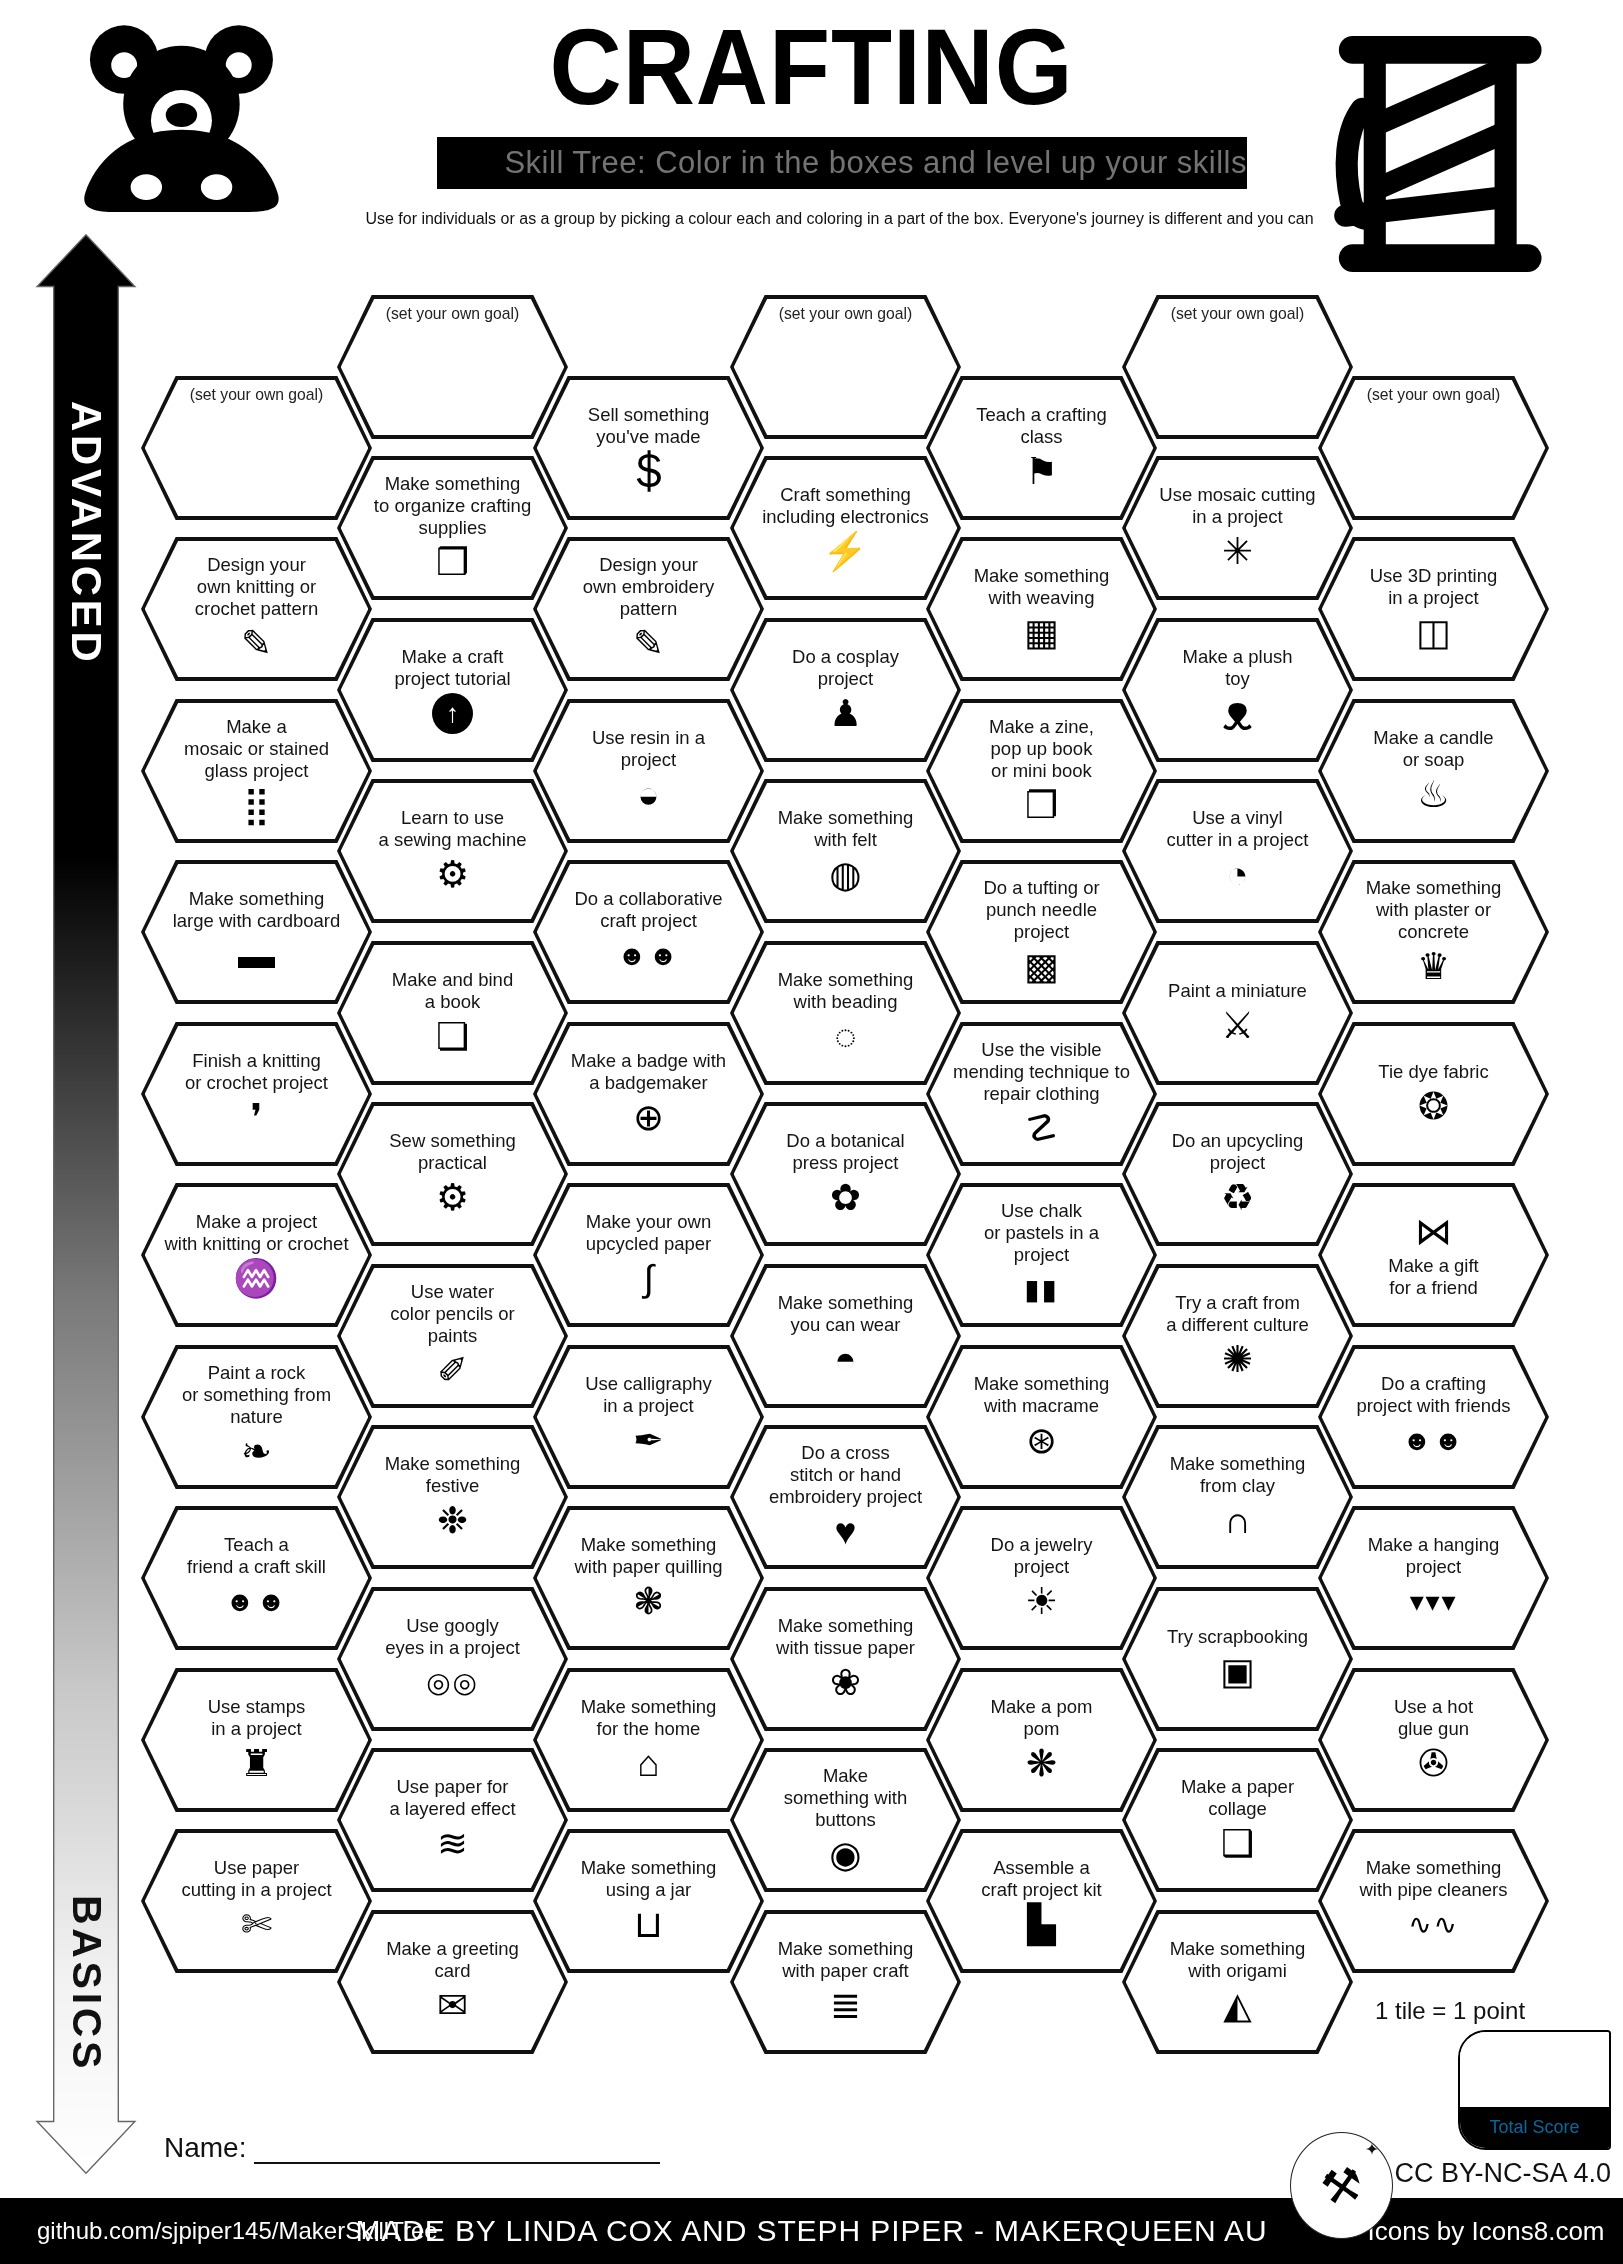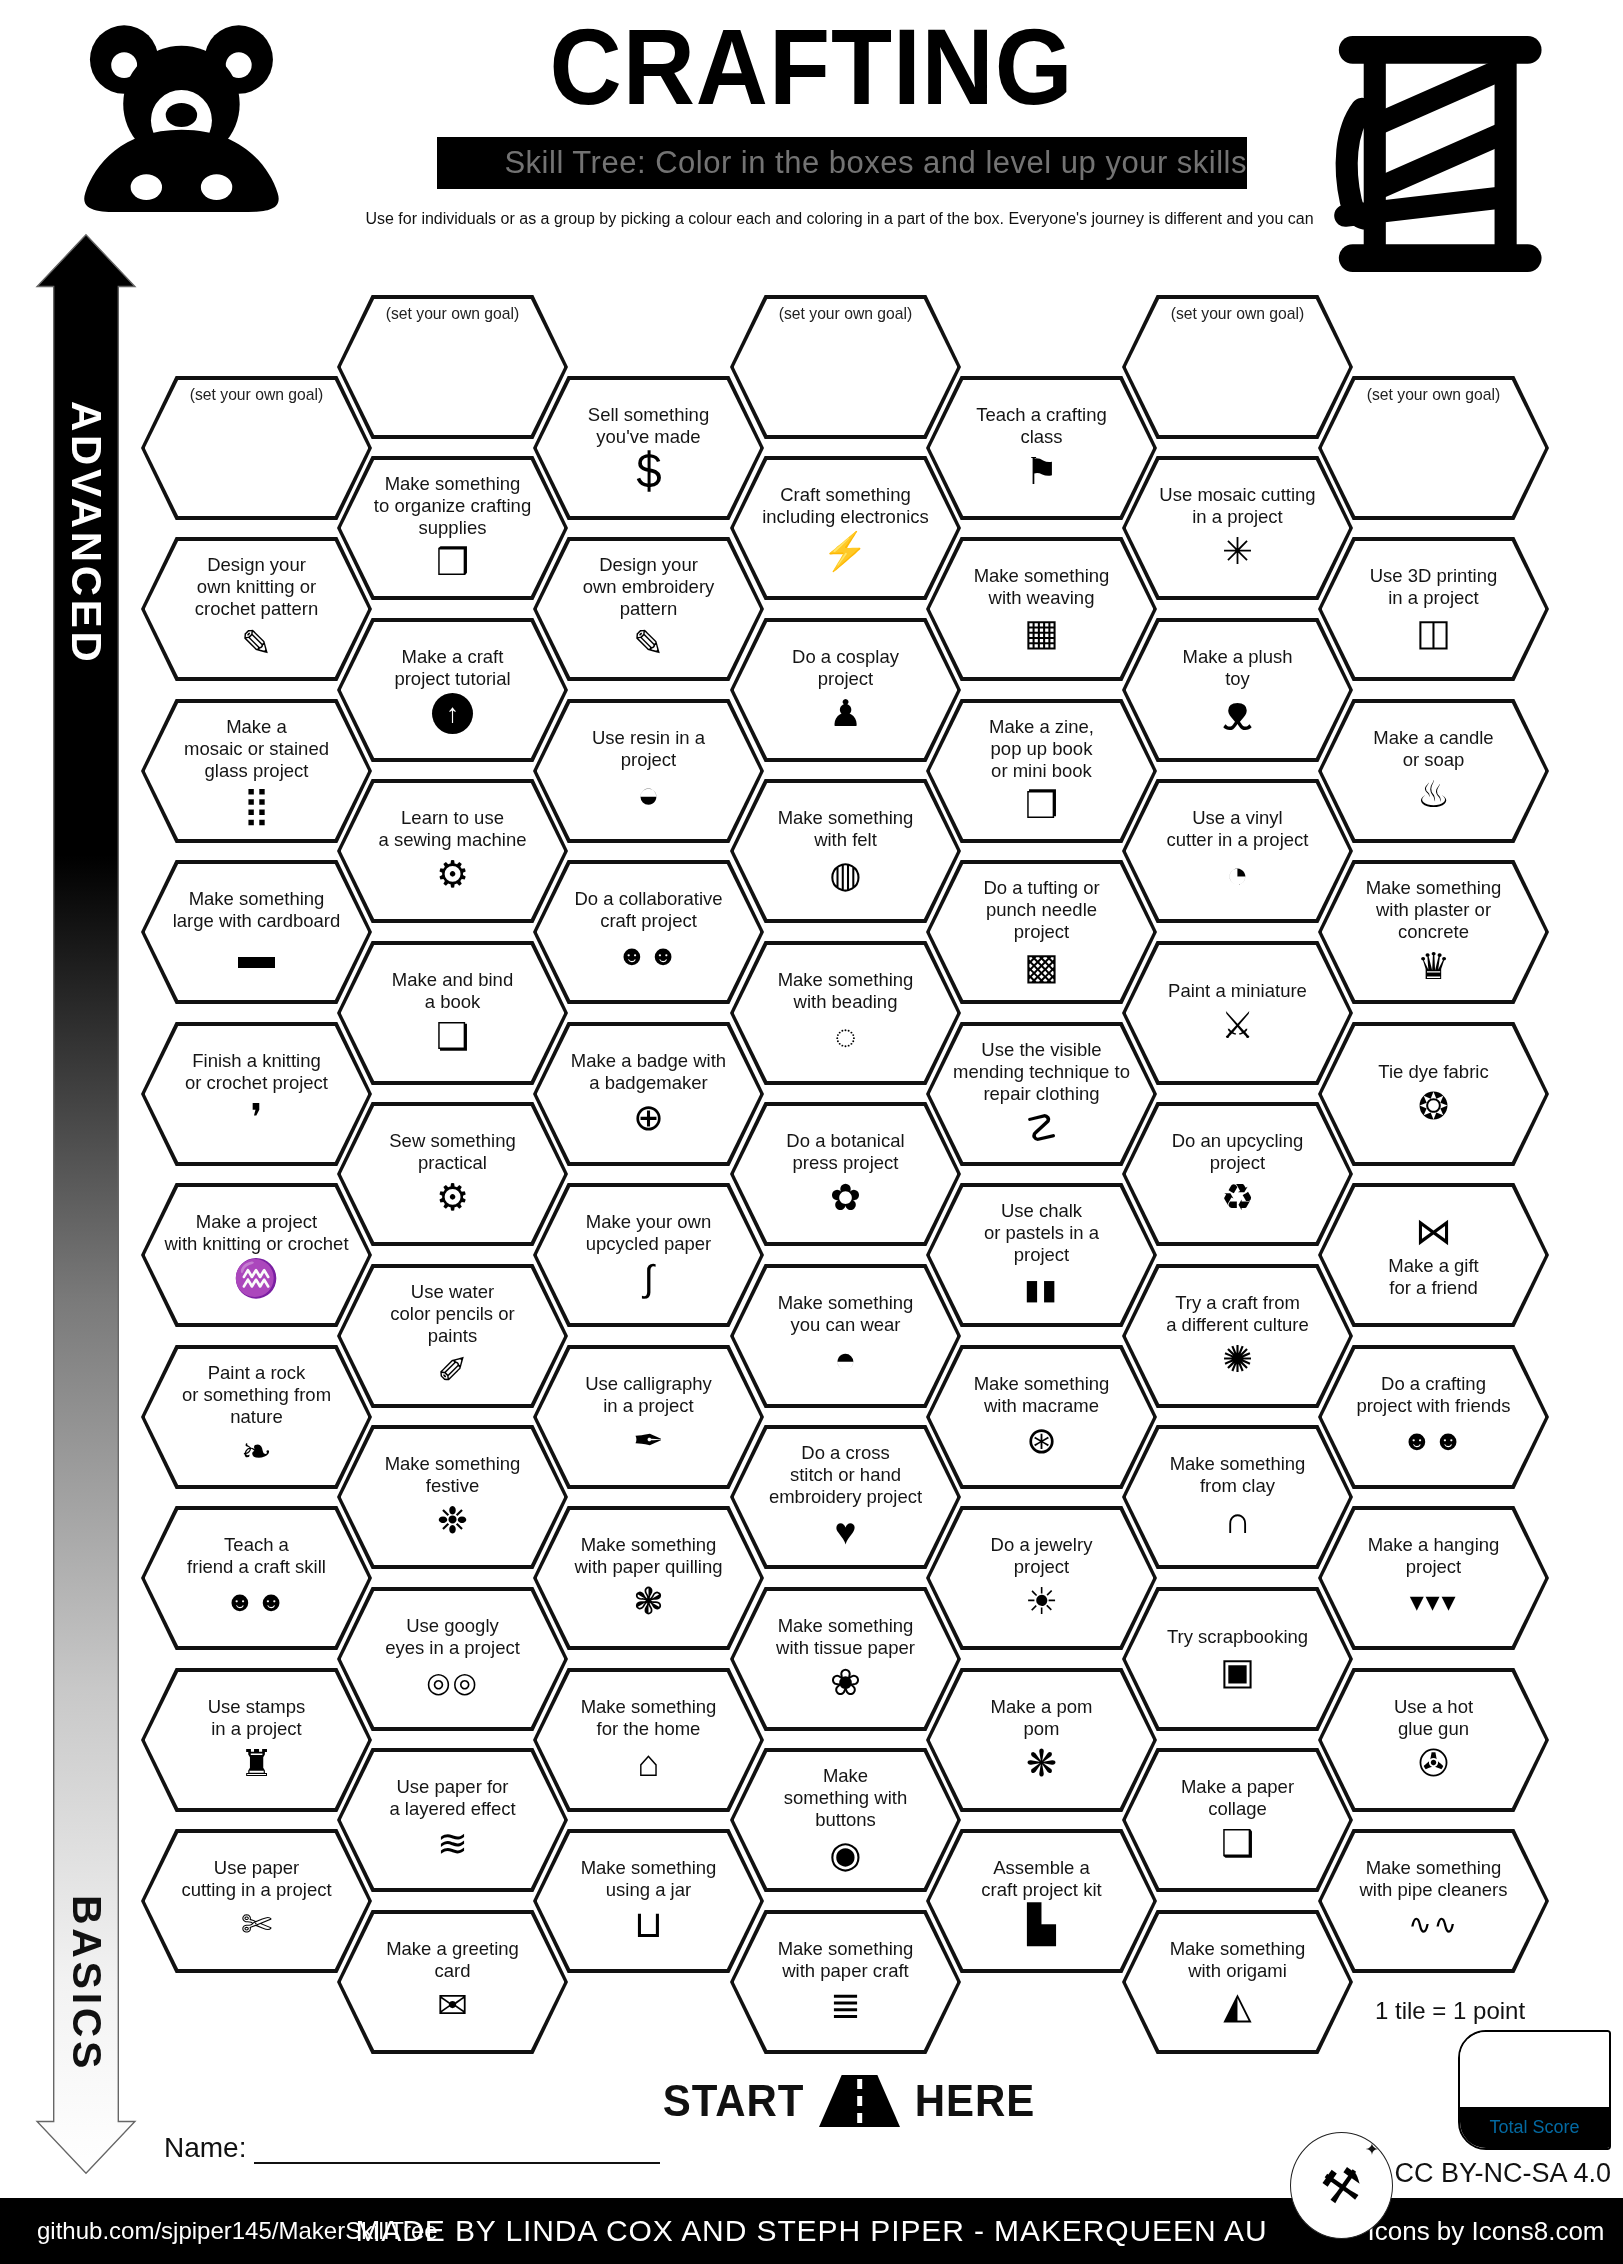--- a/index.html
+++ b/index.html
@@ -636,27 +636,20 @@
       </div>
       <div class="hex" style="left: 1318px; top: 1829px;">
         <div class="hex-inner">
           <div class="hex-label">Make something
 with pipe cleaners</div>
           <span class="icon wide">∿∿</span>
         </div>
       </div>
     </div>
 
-  <div class="start-row">
-    <span class="start-word">START</span>
-    <span class="road">
-        <span></span>
-      </span>
-    <span class="start-word">HERE</span>
-  </div>
 
   <div class="name-row">
     <span class="name-label">Name:</span>
     <span class="name-line"></span>
   </div>
 
   <div class="tile-note">1 tile = 1 point</div>
   <div class="score-box">
     <div class="score-space"></div>
     <div class="score-strip">Total Score</div>

